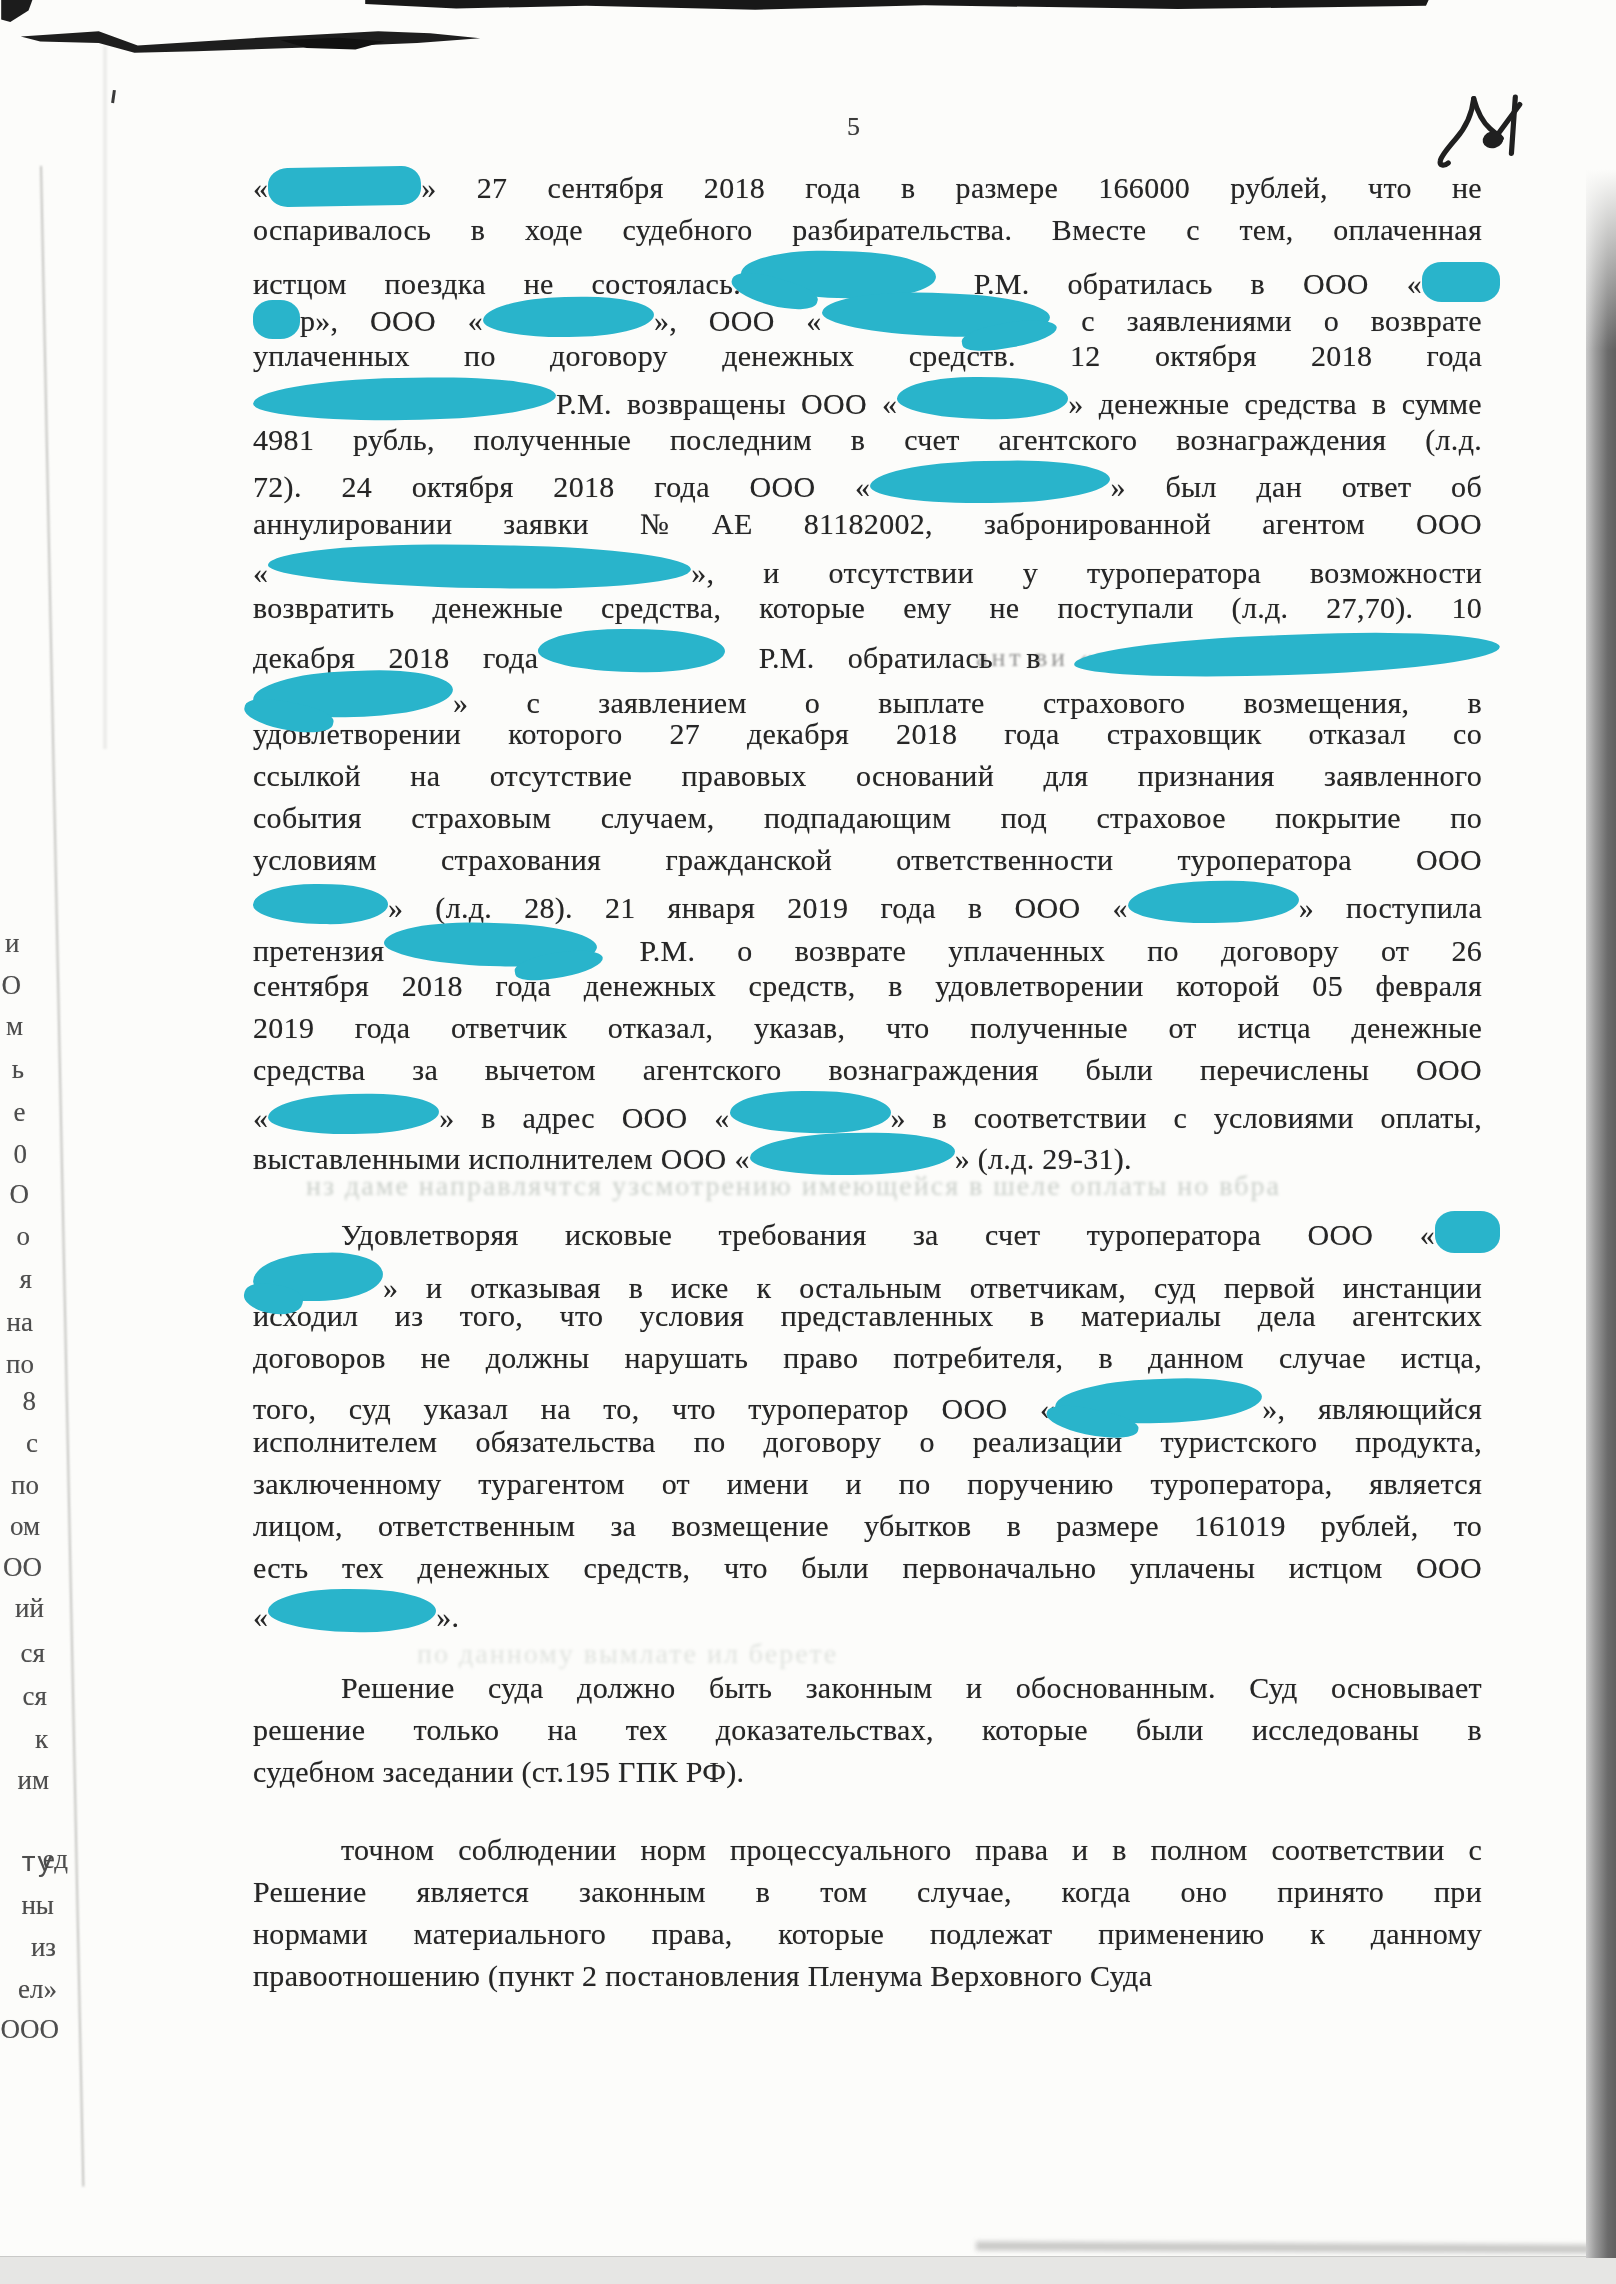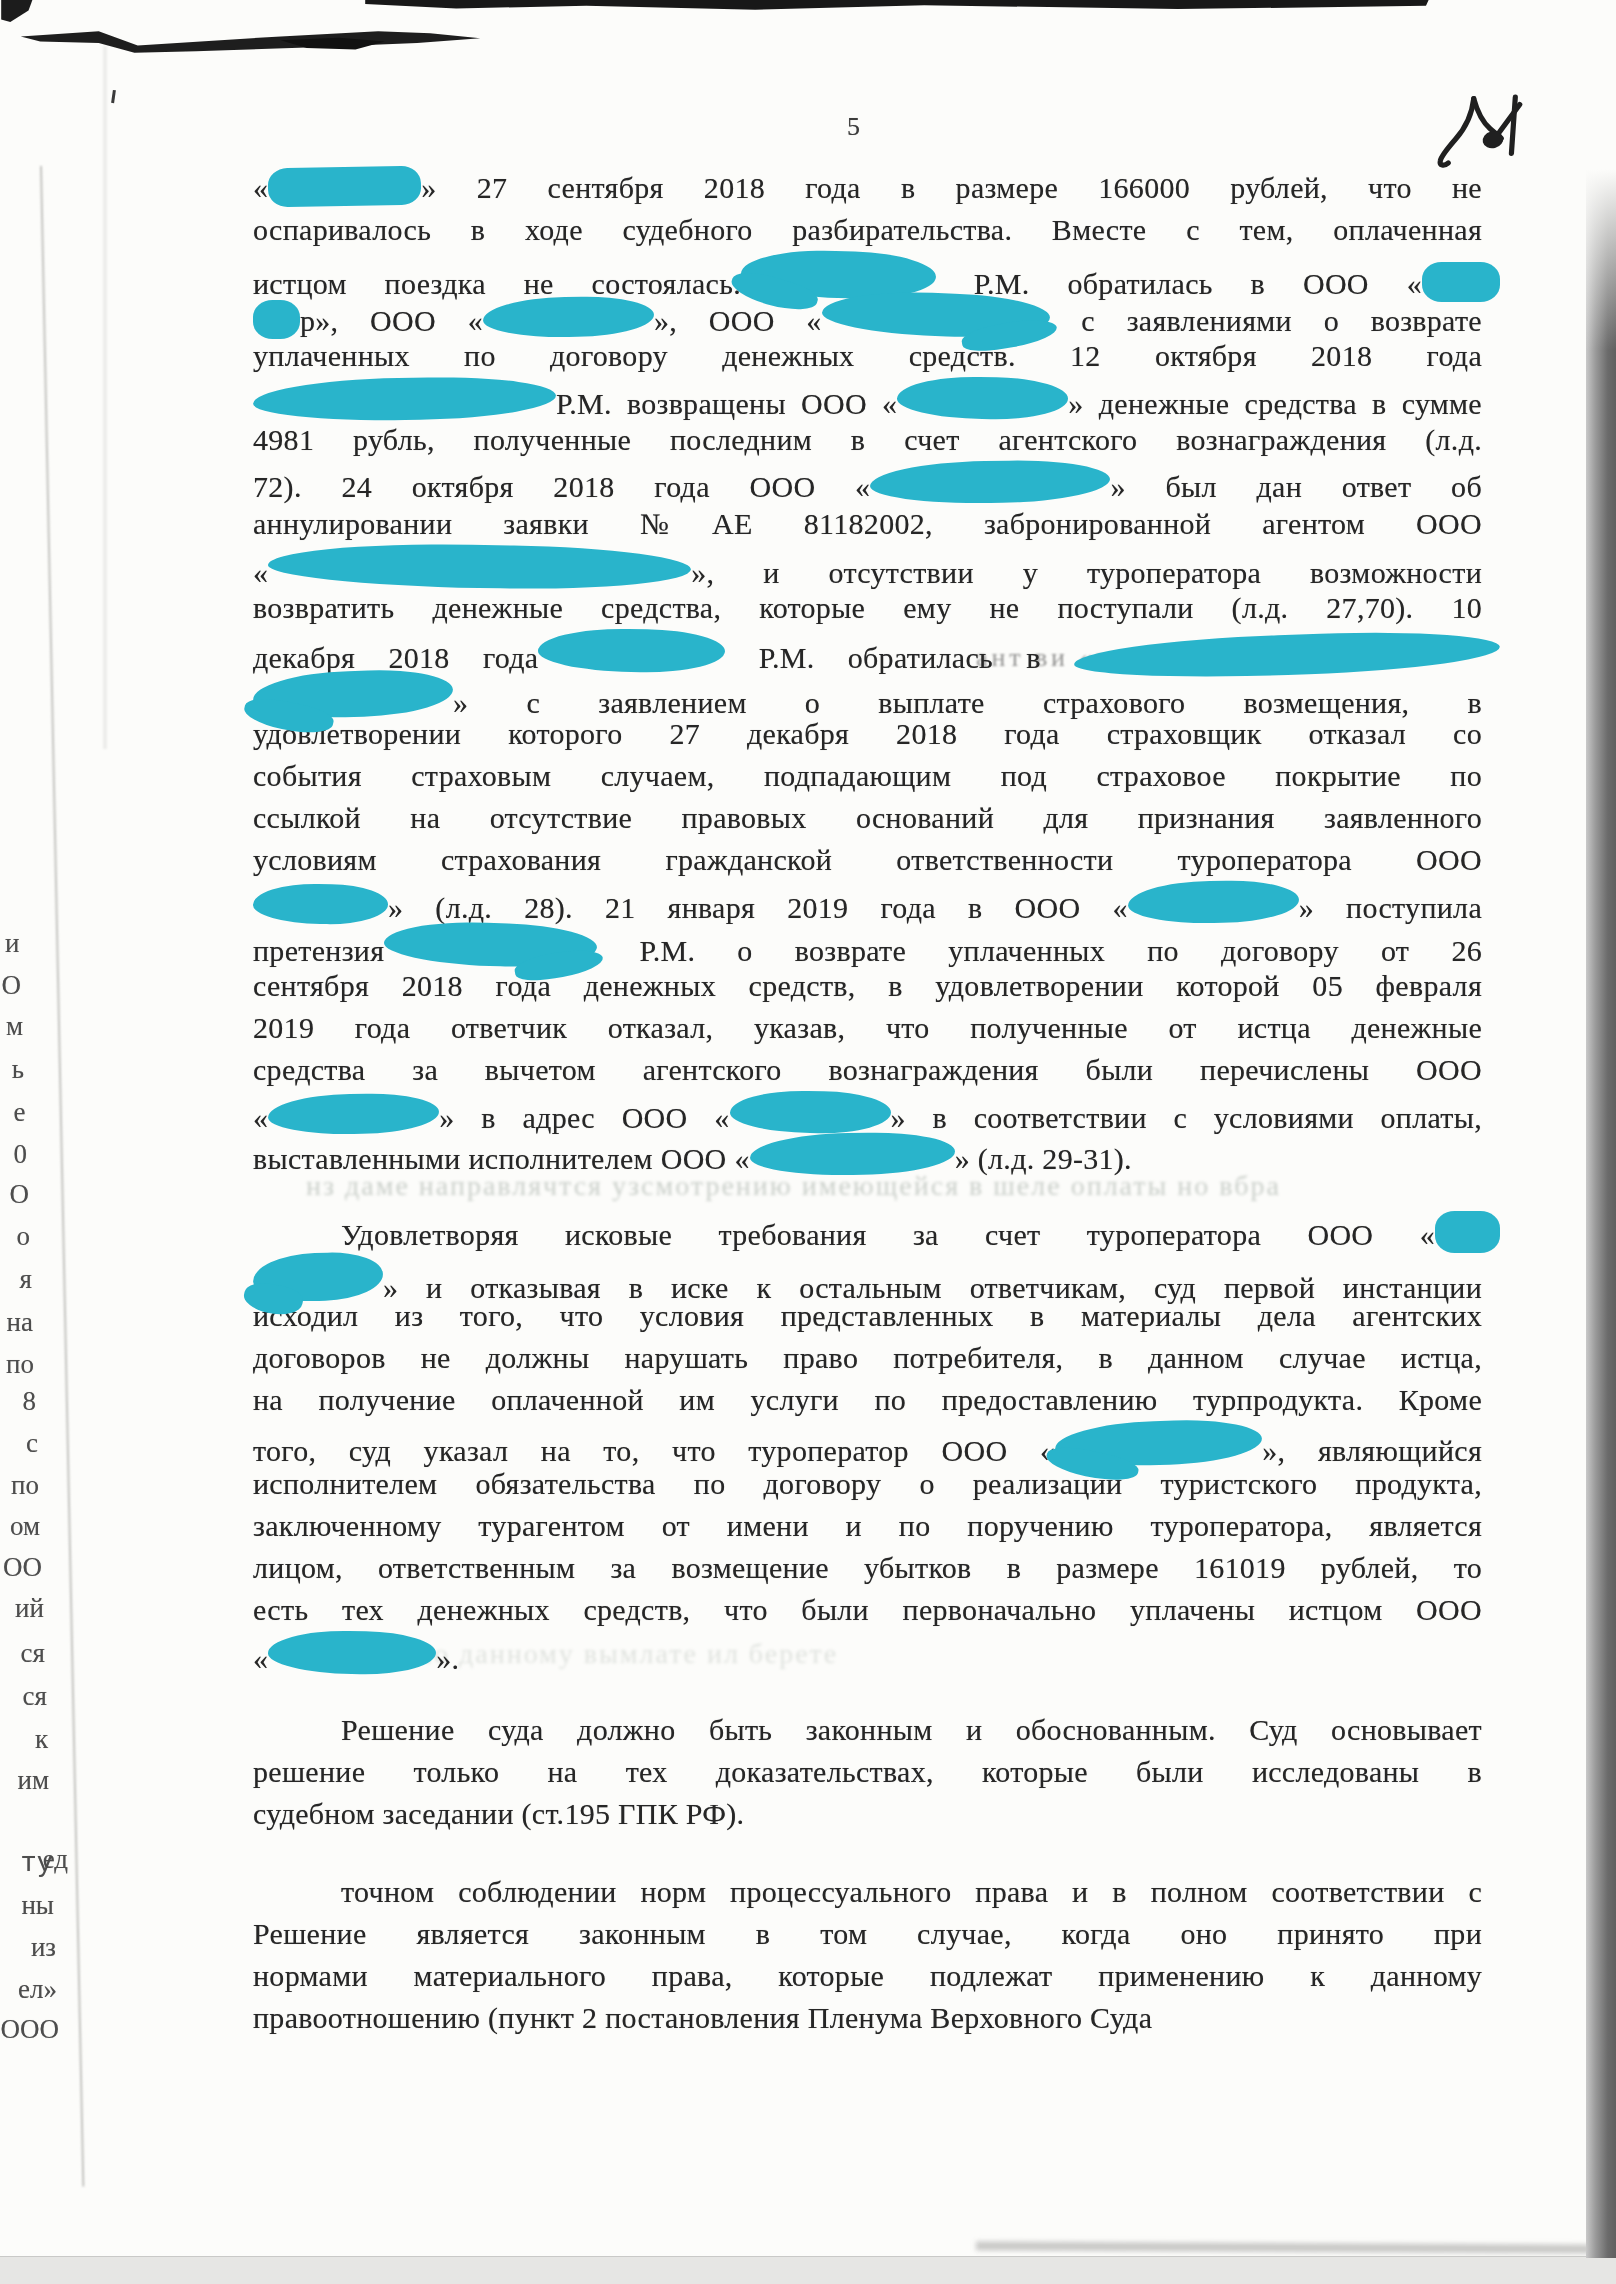--- a/index.html
+++ b/index.html
@@ -122,37 +122,36 @@
         <div class="line"><span>уплаченных по договору денежных средств. 12 октября 2018 года</span></div>
         <div class="line"><span class="blob bA" style="width: 303px; height: 42px; vertical-align: -6.5px; background: rgb(41, 180, 203); transform: rotate(-1deg);"></span><span>Р.М. возвращены ООО «</span><span class="blob bA" style="width: 171px; height: 42px; vertical-align: -5.2px; background: rgb(41, 180, 203); transform: rotate(1deg);"></span><span>» денежные средства в сумме</span></div>
         <div class="line"><span>4981 рубль, полученные последним в счет агентского вознаграждения (л.д.</span></div>
         <div class="line"><span>72). 24 октября 2018 года ООО «</span><span class="blob bA" style="width: 240px; height: 42px; vertical-align: -6.5px; background: rgb(41, 180, 203); transform: rotate(-1deg);"></span><span>» был дан ответ об</span></div>
         <div class="line"><span>аннулировании заявки №АЕ 81182002, забронированной агентом ООО</span></div>
         <div class="line"><span>«</span><span class="blob bA" style="width: 423px; height: 43px; vertical-align: -5.2px; background: rgb(41, 180, 203); transform: rotate(1deg);"></span><span>», и отсутствии у туроператора возможности</span></div>
         <div class="line"><span>возвратить денежные средства, которые ему не поступали (л.д. 27,70). 10</span></div>
         <div class="line"><span>декабря 2018 года</span><span class="blob bA" style="width: 187px; height: 43px; vertical-align: -3.9px; background: rgb(41, 180, 203); transform: rotate(1deg);"></span><span> Р.М. обратилась в </span><span class="blob ovr bA" style="width: 426px; height: 40px; vertical-align: -6.5px; background: rgb(41, 180, 203); transform: rotate(-2deg);"></span></div>
         <div class="line"><span class="blob bA bT" style="width: 200px; height: 46px; vertical-align: -3.9px; background: rgb(41, 180, 203); transform: rotate(-2deg);"></span><span>» с заявлением о выплате страхового возмещения, в</span></div>
         <div class="line"><span>удовлетворении которого 27 декабря 2018 года страховщик отказал со</span></div>
+        <div class="line"><span>ссылкой на отсутствие правовых оснований для признания заявленного</span></div>
         <div class="line"><span>события страховым случаем, подпадающим под страховое покрытие по</span></div>
-        <div class="line"><span>ссылкой на отсутствие правовых оснований для признания заявленного</span></div>
         <div class="line"><span>условиям страхования гражданской ответственности туроператора ООО</span></div>
         <div class="line"><span class="blob bA" style="width: 135px; height: 40px; vertical-align: -6.5px; background: rgb(41, 180, 203); transform: rotate(1deg);"></span><span>» (л.д. 28). 21 января 2019 года в ООО «</span><span class="blob bA" style="width: 171px; height: 42px; vertical-align: -5.2px; background: rgb(41, 180, 203); transform: rotate(-1deg);"></span><span>» поступила</span></div>
         <div class="line"><span>претензия</span><span class="blob bA bT2" style="width: 213px; height: 43px; vertical-align: -5.2px; background: rgb(41, 180, 203); transform: rotate(2deg);"></span><span> Р.М. о возврате уплаченных по договору от 26</span></div>
         <div class="line"><span>сентября 2018 года денежных средств, в удовлетворении которой 05 февраля</span></div>
         <div class="line"><span>2019 года ответчик отказал, указав, что полученные от истца денежные</span></div>
         <div class="line"><span>средства за вычетом агентского вознаграждения были перечислены ООО</span></div>
         <div class="line"><span>«</span><span class="blob bA" style="width: 171px; height: 40px; vertical-align: -6.5px; background: rgb(41, 180, 203); transform: rotate(-1deg);"></span><span>» в адрес ООО «</span><span class="blob bA" style="width: 161px; height: 42px; vertical-align: -5.2px; background: rgb(41, 180, 203); transform: rotate(1deg);"></span><span>» в соответствии с условиями оплаты,</span></div>
         <div class="line nj"><span>выставленными исполнителем ООО «</span><span class="blob bA" style="width: 205px; height: 42px; vertical-align: -6.5px; background: rgb(41, 180, 203); transform: rotate(-1deg);"></span><span>» (л.д. 29-31).</span></div>
       </div>
       <div class="paragraph indent">
         <div class="line"><span>Удовлетворяя исковые требования за счет туроператора ООО «</span><span class="blob ovr" style="width: 65px; height: 42px; vertical-align: -7.8px; background: rgb(41, 180, 203);"></span></div>
         <div class="line"><span class="blob bA bT" style="width: 130px; height: 48px; vertical-align: -2.6px; background: rgb(41, 180, 203); transform: rotate(-2deg);"></span><span>» и отказывая в иске к остальным ответчикам, суд первой инстанции</span></div>
         <div class="line"><span>исходил из того, что условия представленных в материалы дела агентских</span></div>
         <div class="line"><span>договоров не должны нарушать право потребителя, в данном случае истца,</span></div>
-        <div class="line"><span>на получение оплаченной им услуги по предоставлению турпродукта. Кроме</span></div>
         <div class="line"><span>того, суд указал на то, что туроператор ООО «</span><span class="blob bA bT" style="width: 207px; height: 44px; vertical-align: -3.9px; background: rgb(41, 180, 203); transform: rotate(-2deg);"></span><span>», являющийся</span></div>
         <div class="line"><span>исполнителем обязательства по договору о реализации туристского продукта,</span></div>
         <div class="line"><span>заключенному турагентом от имени и по поручению туроператора, является</span></div>
         <div class="line"><span>лицом, ответственным за возмещение убытков в размере 161019 рублей, то</span></div>
         <div class="line"><span>есть тех денежных средств, что были первоначально уплачены истцом ООО</span></div>
         <div class="line nj"><span>«</span><span class="blob bA" style="width: 168px; height: 43px; vertical-align: -5.2px; background: rgb(41, 180, 203); transform: rotate(1deg);"></span><span>».</span></div>
       </div>
       <div class="paragraph indent">
         <div class="line"><span>Решение суда должно быть законным и обоснованным. Суд основывает</span></div>
         <div class="line"><span>решение только на тех доказательствах, которые были исследованы в</span></div>

